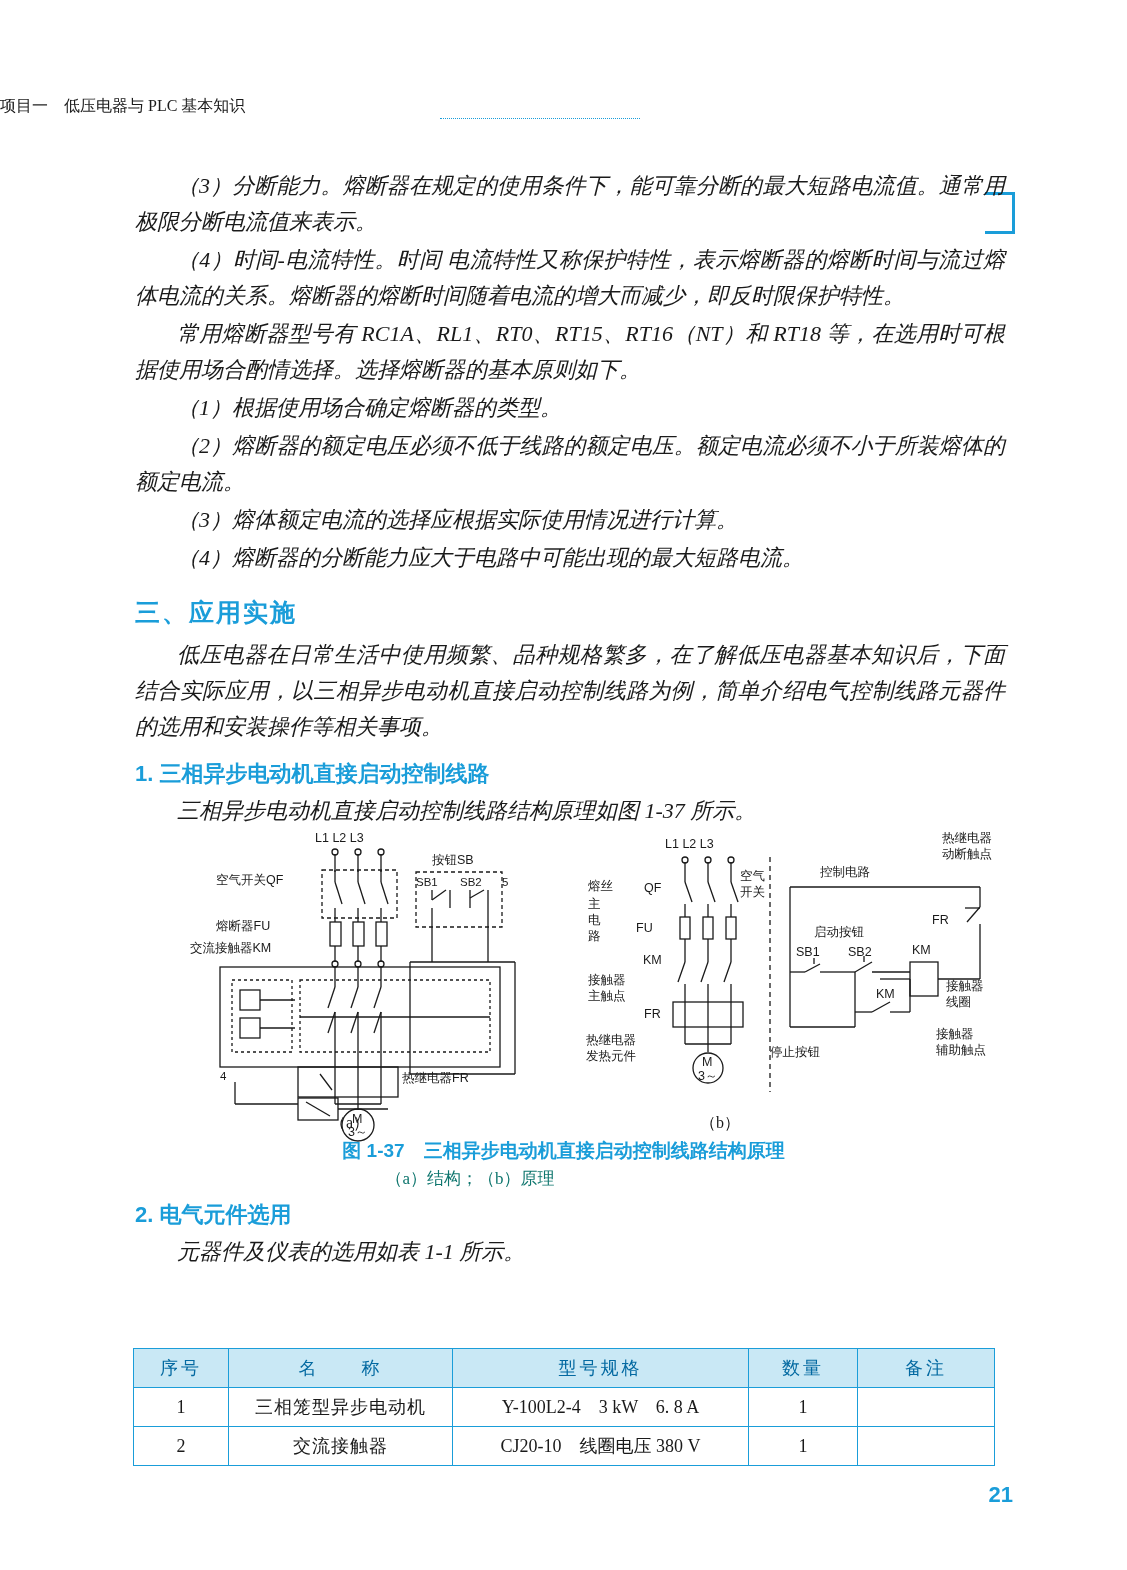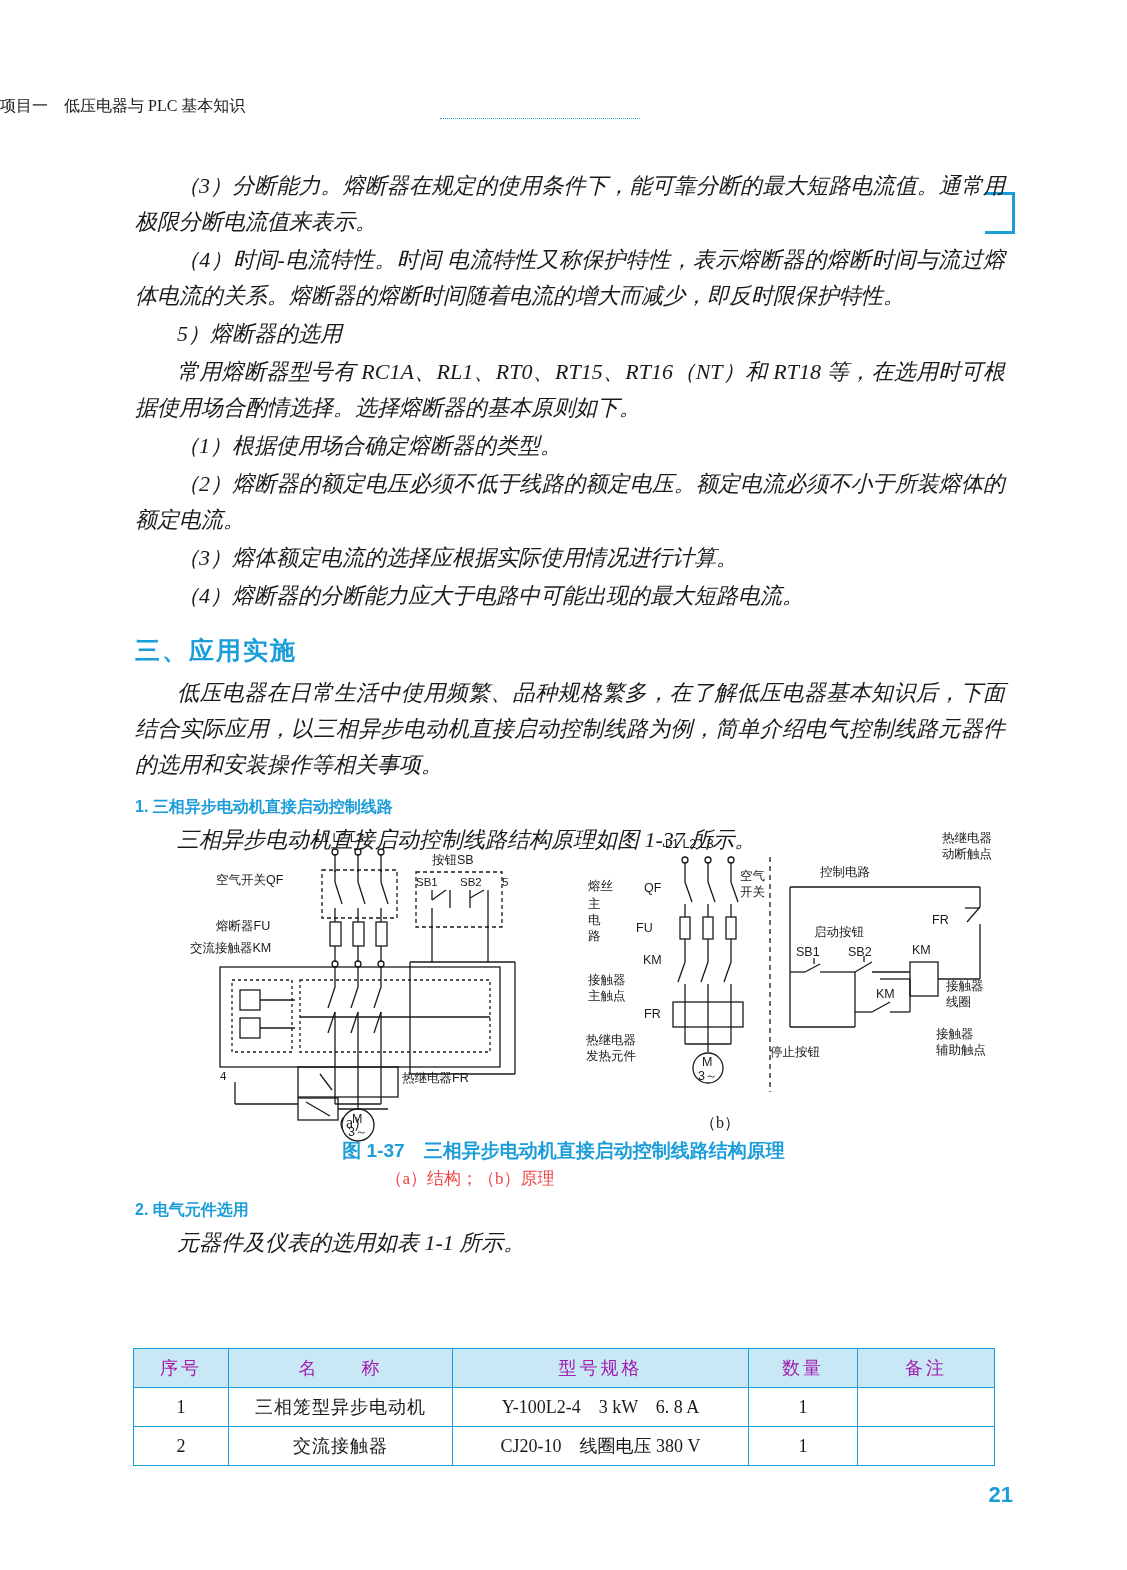--- a/index.html
+++ b/index.html
@@ -48,36 +48,36 @@
   h3.sec {
     margin:20px 0 8px 0;
     font-size:25px;
     color:#1a9dd9;
     font-family:"Liberation Sans", sans-serif;
     font-weight:bold;
     letter-spacing:2px;
   }
   h4.sub {
     margin:14px 0 4px 0;
-    font-size:16px;
+    font-size:22px;
     color:#1a9dd9;
     font-family:"Liberation Sans", sans-serif;
     font-weight:bold;
   }
 
   
   .figure-wrap { position:absolute; left:120px; top:812px; width:900px; height:330px; }
   .figcap {
     position:absolute; left:0; top:1138px; width:1127px; text-align:center;
     font-size:19px; color:#1a9dd9; font-weight:bold;
     font-family:"Liberation Sans", sans-serif;
   }
   .figcap2 {
     position:absolute; left:0; top:1167px; width:940px; text-align:center;
-    font-size:17px; color:#ef4444;
+    font-size:17px; color:#0f766e;
   }
   .sublab-a { position:absolute; left:330px; top:1113px; font-size:16px; }
   .sublab-b { position:absolute; left:700px; top:1113px; font-size:16px; }
 
   svg { display:block; }
 
   
   .tbl-title {
     position:absolute; left:0; top:1315px; width:1127px; text-align:center;
     font-size:19px; color:#1a9dd9; font-weight:bold;
@@ -92,21 +92,21 @@
     border:1px solid #1a9dd9;
     text-align:center;
     height:38px;
     padding:0 4px;
   }
   table.tb thead th {
     background:#c9e8f5;
     font-weight:normal;
     font-family:"Liberation Sans", sans-serif;
     letter-spacing:3px;
-    color:#a21caf;
+    color:#0369a1;
   }
   table.tb td.nm { letter-spacing:1px; }
 
   .pagenum {
     position:absolute; left:18px; top:1482px; width:995px; text-align:right;
     font-size:22px; color:#1a9dd9; font-weight:bold;
     font-family:"Liberation Sans", sans-serif;
   }
   .fig-text { font-family:"Liberation Sans", sans-serif; font-size:12.5px; fill:#1a1a1a; }
   .fig-text-s { font-family:"Liberation Sans", sans-serif; font-size:11.5px; fill:#1a1a1a; }
@@ -118,21 +118,20 @@
 
   <div class="header">
     <div class="rule"></div>
     <div class="corner"></div>
   </div>
   <div class="header htitle">项目一　低压电器与 PLC 基本知识</div>
 
   <div class="content">
     <p class="t ind">（3）分断能力。熔断器在规定的使用条件下，能可靠分断的最大短路电流值。通常用极限分断电流值来表示。</p>
     <p class="t ind">（4）时间-电流特性。时间 电流特性又称保护特性，表示熔断器的熔断时间与流过熔体电流的关系。熔断器的熔断时间随着电流的增大而减少，即反时限保护特性。</p>
-    <p class="t ind">5）熔断器的选用</p>
     <p class="t ind">常用熔断器型号有 RC1A、RL1、RT0、RT15、RT16（NT）和 RT18 等，在选用时可根据使用场合酌情选择。选择熔断器的基本原则如下。</p>
     <p class="t ind">（1）根据使用场合确定熔断器的类型。</p>
     <p class="t ind">（2）熔断器的额定电压必须不低于线路的额定电压。额定电流必须不小于所装熔体的额定电流。</p>
     <p class="t ind">（3）熔体额定电流的选择应根据实际使用情况进行计算。</p>
     <p class="t ind">（4）熔断器的分断能力应大于电路中可能出现的最大短路电流。</p>
 
     <h3 class="sec">三、应用实施</h3>
     <p class="t ind">低压电器在日常生活中使用频繁、品种规格繁多，在了解低压电器基本知识后，下面结合实际应用，以三相异步电动机直接启动控制线路为例，简单介绍电气控制线路元器件的选用和安装操作等相关事项。</p>
 
     <h4 class="sub">1. 三相异步电动机直接启动控制线路</h4>

